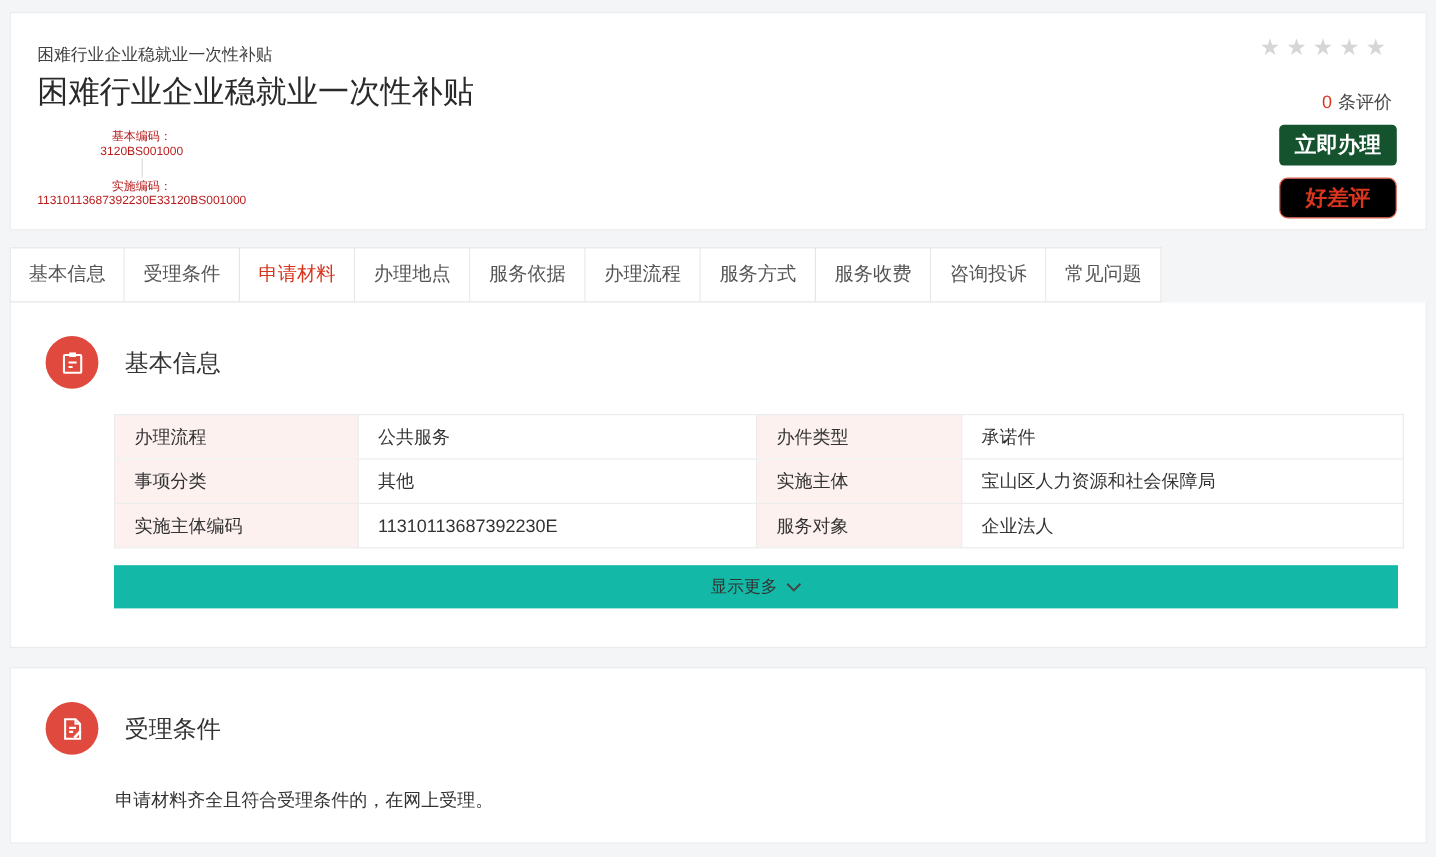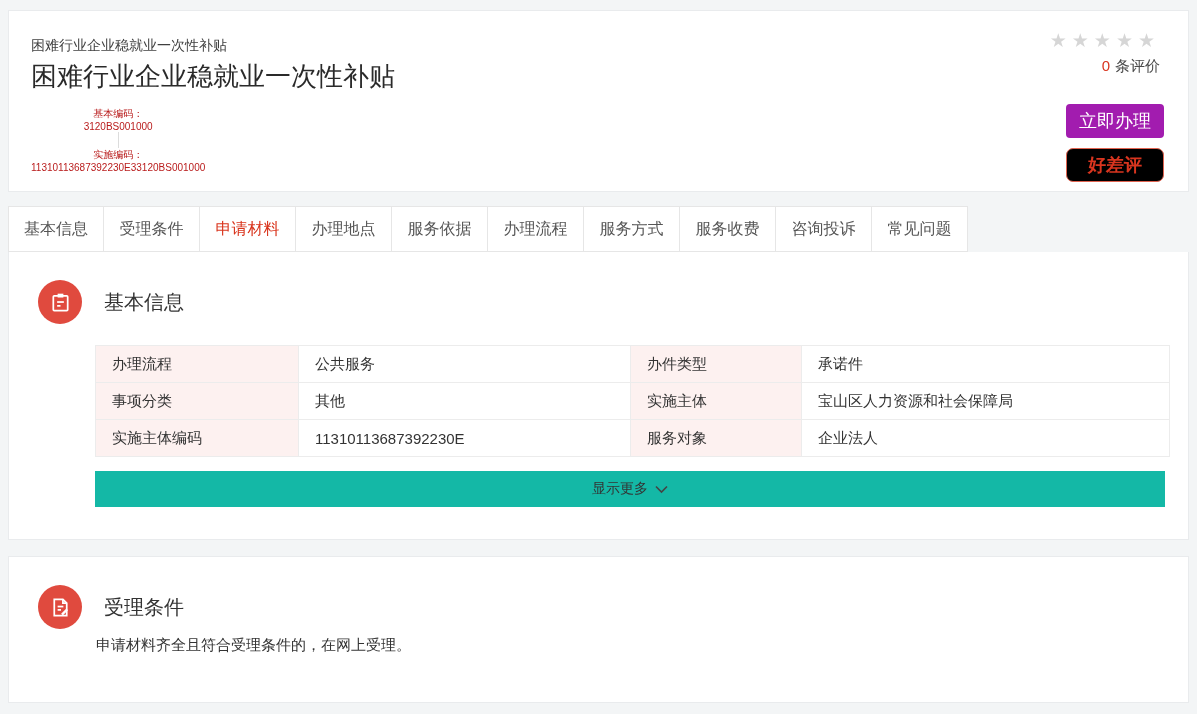--- a/index.html
+++ b/index.html
@@ -29,29 +29,29 @@
   }
   .codes {
     position: absolute; left: 22px; bottom: 18px;
     display: flex; align-items: center;
     font-size: 10px; color: #b91c1c; flex-direction: column;
   }
   .code-divider { width: 1px; height: 16px; background: #dcdcdc; margin: 0 18px; }
 
   .rating-block { position: absolute; top: 18px; right: 28px; text-align: right; }
   .stars { font-size: 19px; color: #d6d6d6; letter-spacing: 5px; }
-  .review-line { margin-top: 5px; font-size: 15px; color: #4a4a4a; }
+  .review-line { margin-top: 24px; font-size: 15px; color: #4a4a4a; }
   .review-count { color: #d9351f; margin-right: 5px; }
 
   .btn-apply {
     position: absolute; top: 93px; right: 24px;
     width: 98px; height: 34px;
-    background: #a21caf; color: #fff;
+    background: #14532d; color: #fff;
     font-size: 18px; font-family: inherit;
-    border: none; border-radius: 4px; cursor: pointer;
+    border: none; border-radius: 4px; cursor: pointer; font-weight: bold;
   }
   .btn-review {
     position: absolute; top: 137px; right: 24px;
     width: 98px; height: 34px;
     background: #000000; color: #d9351f;
     font-size: 18px; font-weight: bold; font-family: inherit;
     border: 1px solid #e06350; border-radius: 7px; cursor: pointer;
   }
 
   
@@ -99,21 +99,21 @@
   .col-l2 { width: 171px; } .col-v2 { width: 368px; }
 
   .show-more {
     margin: 14px 0 0 86px; width: 1070px; height: 36px;
     background: #14b8a6;
     display: flex; align-items: center; justify-content: center;
     font-size: 14px; color: #333; cursor: pointer;
   }
   .chevron { margin-left: 7px; display: inline-flex; }
 
-  .body-text { margin: 7px 0 0 87px; font-size: 15px; color: #333; }
+  .body-text { margin: 29px 0 0 87px; font-size: 15px; color: #333; }
 </style>
 </head>
 <body>
 
 <div class="header-card">
   <div class="header-sub">困难行业企业稳就业一次性补贴</div>
   <h1 class="header-title">困难行业企业稳就业一次性补贴</h1>
 
   <div class="codes">
     <span>基本编码：</span>

